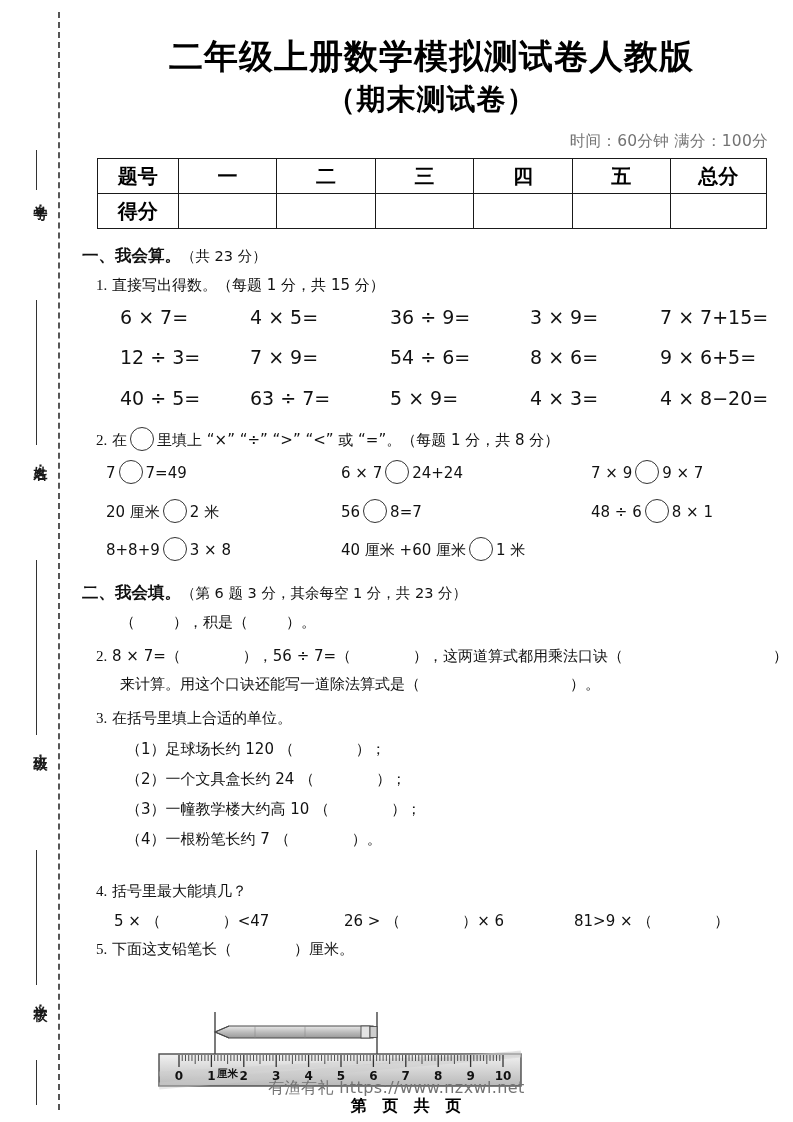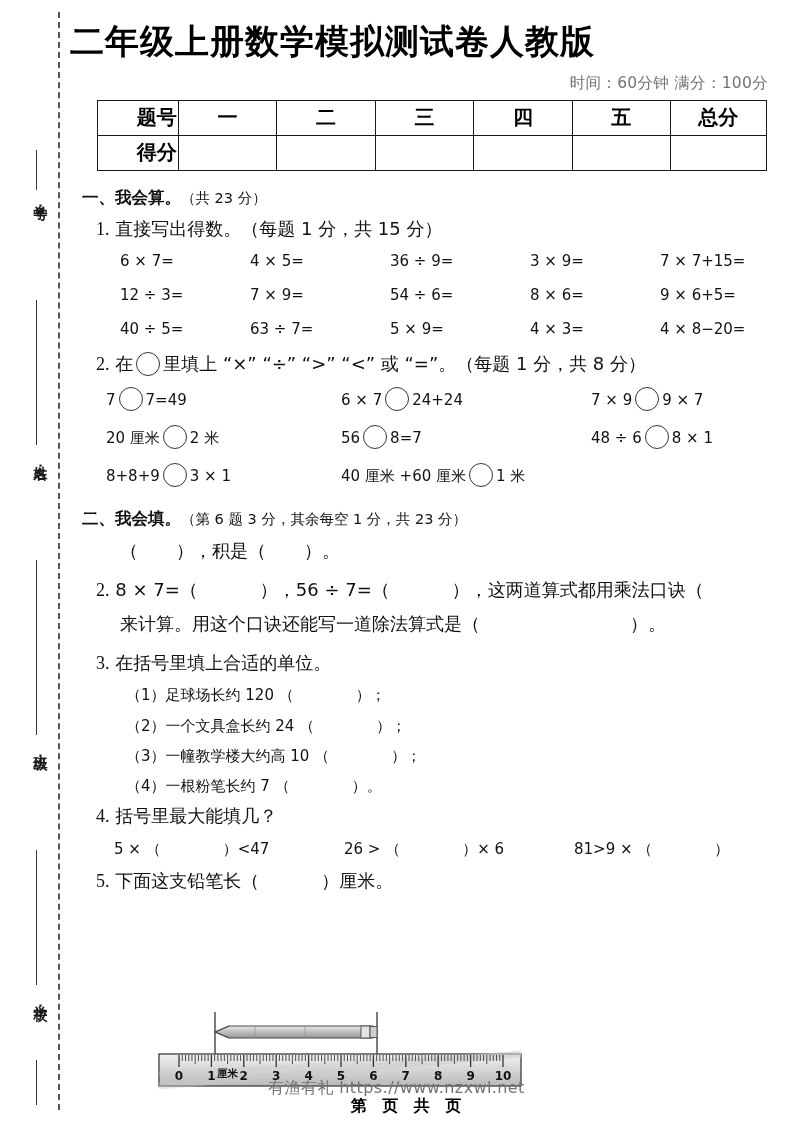--- a/index.html
+++ b/index.html
@@ -50,21 +50,21 @@
   }
 
   
   #sheet {
     position: absolute;
     left: 70px; top: 0;
     width: 723px; height: 1122px;
   }
 
   
-  #title-block { text-align: left; padding-top: 20px; }
+  #title-block { text-align: center; padding-top: 35px; }
   .title-line1 {
     font-family: "DejaVu Sans", sans-serif;
     font-weight: bold;
     font-size: 34px;
     letter-spacing: 1px;
     line-height: 1.25;
     color: #000;
   }
   .title-line2 {
     font-family: "DejaVu Sans", sans-serif;
@@ -95,21 +95,21 @@
   #score-table td {
     border: 1.6px solid #1a1a1a;
     height: 32px;
     text-align: center;
     vertical-align: middle;
     font-family: "DejaVu Sans", sans-serif;
     font-weight: bold;
     font-size: 20px;
     color: #000;
   }
-  #score-table td.rowhead { width: 78px; text-align: right; }
+  #score-table td.rowhead { width: 78px; }
   #score-table td.numcell { width: 95px; }
   #score-table td.totalcell { width: 92px; }
 
   
   #content {
     padding: 6px 24px 0 12px;
     font-size: 15.5px;
     line-height: 1.55;
   }
   .section-head {
@@ -119,35 +119,35 @@
     margin-bottom: 2px;
     white-space: nowrap;
   }
   .section-head .sec-title { font-weight: bold; }
   .section-head .sec-note { font-weight: normal; font-size: 14.5px; }
 
   .qline {
     margin: 5px 0 0 14px;
     white-space: nowrap;
     font-family: "DejaVu Sans", sans-serif;
-    font-size: 18px;
+    font-size: 15px;
   }
   .qline.indent2 { margin-left: 38px; }
   .qnum { font-family: "Liberation Serif", serif; }
 
   
   .calc-grid {
     margin: 6px 0 0 38px;
     display: grid;
     grid-template-columns: 130px 140px 140px 130px auto;
     row-gap: 11px;
   }
   .calc-cell {
     font-family: "DejaVu Sans", sans-serif;
-    font-size: 15px;
+    font-size: 19px;
     white-space: nowrap;
   }
 
   
   .circ {
     display: inline-block;
     width: 22px; height: 22px;
     border: 1.4px solid #333;
     border-radius: 50%;
     vertical-align: -6px;
@@ -230,20 +230,21 @@
   <div class="vline" style="top:560px;height:175px"></div>
   <div class="vlabel" style="top:995px">学校：</div>
   <div class="vline" style="top:850px;height:135px"></div>
   <div class="vline" style="top:1060px;height:45px"></div>
 </div>
 
 <div id="sheet">
 
   <div id="title-block">
     <div class="title-line1">二年级上册数学模拟测试卷人教版</div>
+    <div class="title-line2">（期末测试卷）</div>
   </div>
 
   <div id="exam-meta">时间：60分钟  满分：100分</div>
 
   <table id="score-table">
     <tbody>
         <tr>
       <td class="rowhead">题号</td>
       <td class="numcell">一</td>
       <td class="numcell">二</td>
@@ -288,35 +289,35 @@
       <div class="calc-cell">8 × 6=</div>
       <div class="calc-cell">9 × 6+5=</div>
 
       <div class="calc-cell">40 ÷ 5=</div>
       <div class="calc-cell">63 ÷ 7=</div>
       <div class="calc-cell">5 × 9=</div>
       <div class="calc-cell">4 × 3=</div>
       <div class="calc-cell">4 × 8−20=</div>
     </div>
 
-    <div class="qline" style="margin-top:8px">
+    <div class="qline" style="margin-top:14px">
       <span class="qnum">2.</span>
       <span>在</span><span class="circ"></span><span>里填上 “×” “÷” “&gt;” “&lt;” 或 “=”。</span><span class="sec-note">（每题 1 分，共 8 分）</span>
     </div>
 
     <div class="cmp-grid">
       <div class="cmp-cell"><span>7</span><span class="circ"></span><span>7=49</span></div>
       <div class="cmp-cell"><span>6 × 7</span><span class="circ"></span><span>24+24</span></div>
       <div class="cmp-cell"><span>7 × 9</span><span class="circ"></span><span>9 × 7</span></div>
 
       <div class="cmp-cell"><span>20 厘米</span><span class="circ"></span><span>2 米</span></div>
       <div class="cmp-cell"><span>56</span><span class="circ"></span><span>8=7</span></div>
       <div class="cmp-cell"><span>48 ÷ 6</span><span class="circ"></span><span>8 × 1</span></div>
 
-      <div class="cmp-cell"><span>8+8+9</span><span class="circ"></span><span>3 × 1</span></div>
+      <div class="cmp-cell"><span>8+8+9</span><span class="circ"></span><span>3 × 8</span></div>
       <div class="cmp-cell"><span>40 厘米 +60 厘米</span><span class="circ"></span><span>1 米</span></div>
       <div class="cmp-cell"></div>
     </div>
 
     <div class="section-head" style="margin-top:18px">
       <span class="sec-title">二、</span><span class="sec-title">我会填。</span><span class="sec-note">（第 6 题 3 分，其余每空 1 分，共 23 分）</span>
     </div>
 
     <div class="qline indent2">
       <span>（</span><span class="blank-sm"></span><span>），积是（</span><span class="blank-sm"></span><span>）。</span>
@@ -334,21 +335,21 @@
       <span class="qnum">3.</span>
       <span>在括号里填上合适的单位。</span>
     </div>
     <div class="sub-grid">
       <div class="sub-item"><span>（1）</span><span>足球场长约 120 （</span><span class="blank-md"></span><span>）；</span></div>
       <div class="sub-item"><span>（2）</span><span>一个文具盒长约 24 （</span><span class="blank-md"></span><span>）；</span></div>
       <div class="sub-item"><span>（3）</span><span>一幢教学楼大约高 10 （</span><span class="blank-md"></span><span>）；</span></div>
       <div class="sub-item"><span>（4）</span><span>一根粉笔长约 7 （</span><span class="blank-md"></span><span>）。</span></div>
     </div>
 
-    <div class="qline" style="margin-top:4px">
+    <div class="qline" style="margin-top:28px">
       <span class="qnum">4.</span>
       <span>括号里最大能填几？</span>
     </div>
     <div class="max-grid">
       <div class="cmp-cell"><span>5 × （</span><span class="blank-md"></span><span>）&lt;47</span></div>
       <div class="cmp-cell"><span>26 &gt; （</span><span class="blank-md"></span><span>）× 6</span></div>
       <div class="cmp-cell"><span>81&gt;9 × （</span><span class="blank-md"></span><span>）</span></div>
     </div>
 
     <div class="qline" style="">

